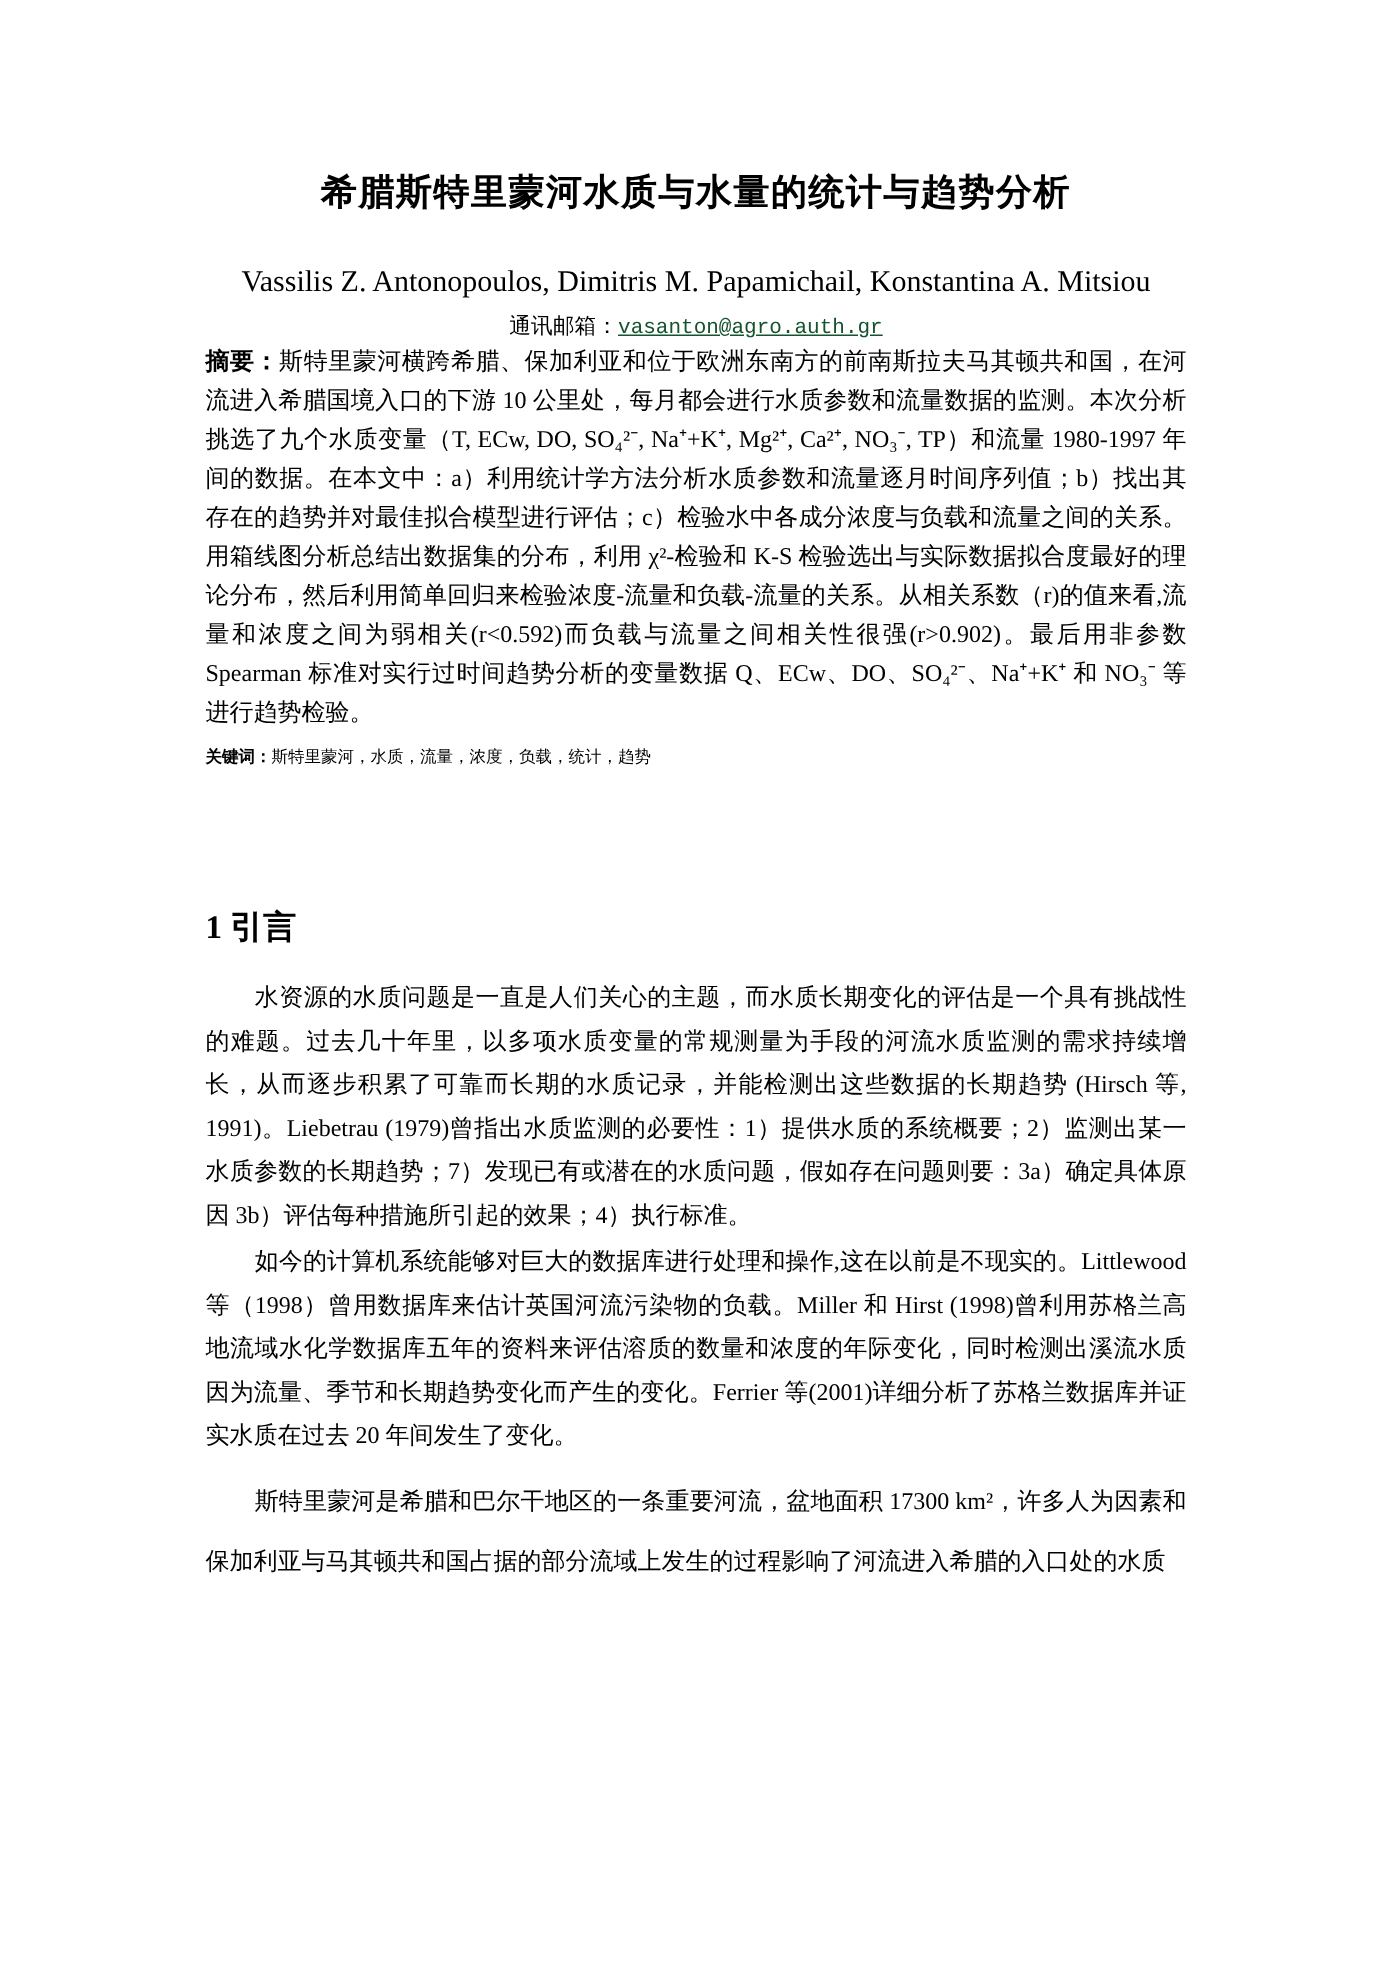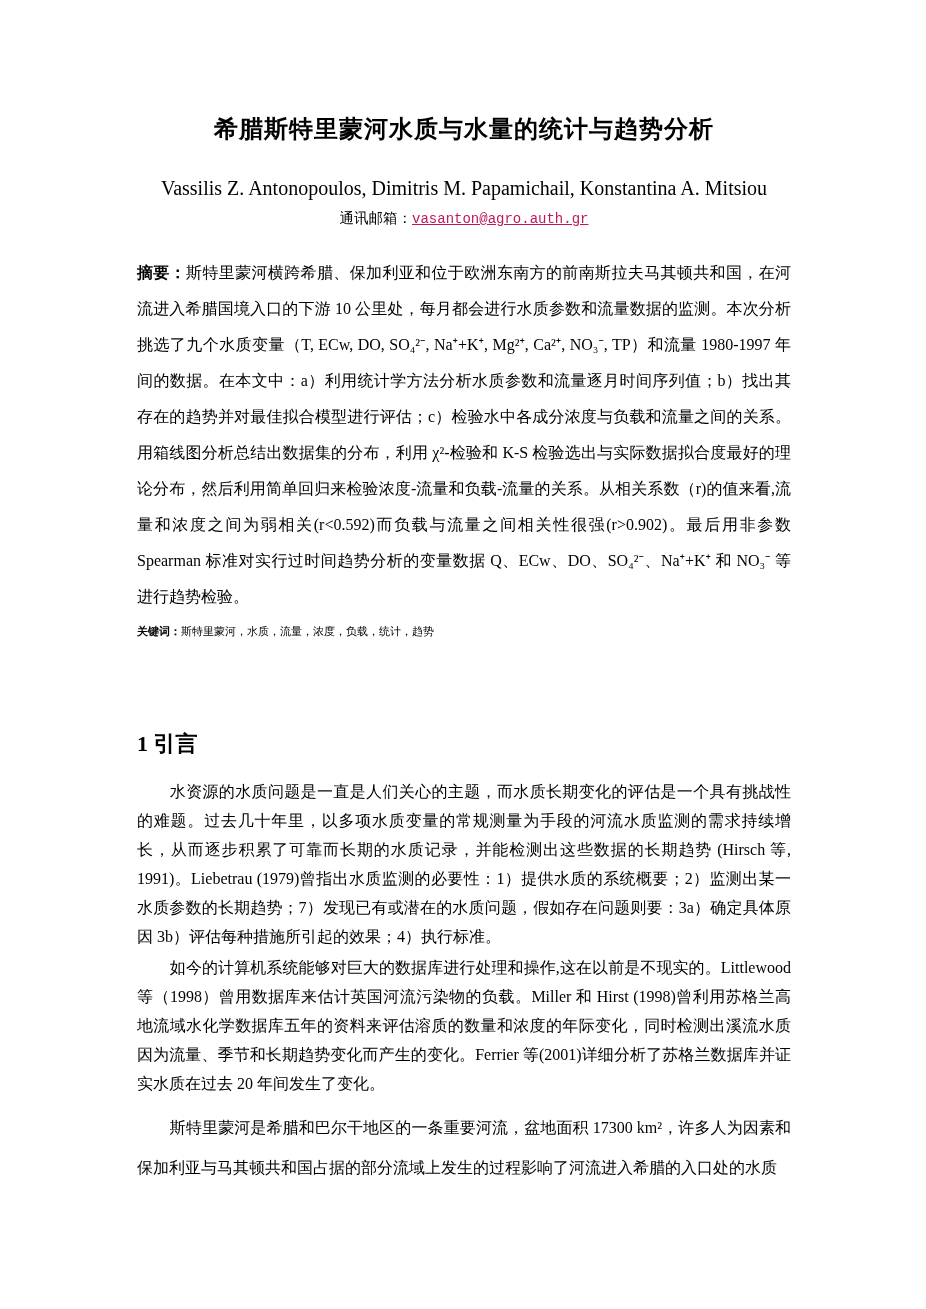--- a/index.html
+++ b/index.html
@@ -48,23 +48,22 @@
     text-align: center;
     font-size: 14.5px;
     line-height: 19px;
   }
   .contact a {
     font-family: "Liberation Mono", monospace;
     font-size: 14px;
     text-decoration: underline;
   }
   .abstract {
-    margin-top: 26px;
     font-size: 16px;
-    line-height: 36px;
+    line-height: 26px;
     text-align: justify;
   }
   .inline-label {
     font-family: "Liberation Sans", sans-serif;
     font-weight: bold;
   }
   .keywords {
     font-size: 11px;
     line-height: 32px;
     text-align: left;
@@ -91,21 +90,21 @@
 <body>
 
 <div class="page">
 
   <h1 class="title">希腊斯特里蒙河水质与水量的统计与趋势分析</h1>
 
   <div class="authors">Vassilis Z. Antonopoulos, Dimitris M. Papamichail, Konstantina A. Mitsiou</div>
 
 
   <div class="contact">
-    <span>通讯邮箱：</span><a href="#" style="color:#be185d;" title="vasanton@agro.auth.gr">vasanton@agro.auth.gr</a>
+    <span>通讯邮箱：</span><a href="#" style="color:#14532d;" title="vasanton@agro.auth.gr">vasanton@agro.auth.gr</a>
   </div>
 
   <div class="abstract">
     <span class="inline-label">摘要：</span><span>斯特里蒙河横跨希腊、保加利亚和位于欧洲东南方的前南斯拉夫马其顿共和国，在河流进入希腊国境入口的下游 10 公里处，每月都会进行水质参数和流量数据的监测。本次分析挑选了九个水质变量（T, ECw, DO, SO₄²⁻, Na⁺+K⁺, Mg²⁺, Ca²⁺, NO₃⁻, TP）和流量 1980-1997 年间的数据。在本文中：a）利用统计学方法分析水质参数和流量逐月时间序列值；b）找出其存在的趋势并对最佳拟合模型进行评估；c）检验水中各成分浓度与负载和流量之间的关系。用箱线图分析总结出数据集的分布，利用 χ²-检验和 K-S 检验选出与实际数据拟合度最好的理论分布，然后利用简单回归来检验浓度-流量和负载-流量的关系。从相关系数（r)的值来看,流量和浓度之间为弱相关(r&lt;0.592)而负载与流量之间相关性很强(r&gt;0.902)。最后用非参数 Spearman 标准对实行过时间趋势分析的变量数据 Q、ECw、DO、SO₄²⁻、Na⁺+K⁺ 和 NO₃⁻ 等进行趋势检验。</span>
   </div>
 
   <div class="keywords">
     <span class="inline-label">关键词：</span><span>斯特里蒙河，水质，流量，浓度，负载，统计，趋势</span>
   </div>
 

